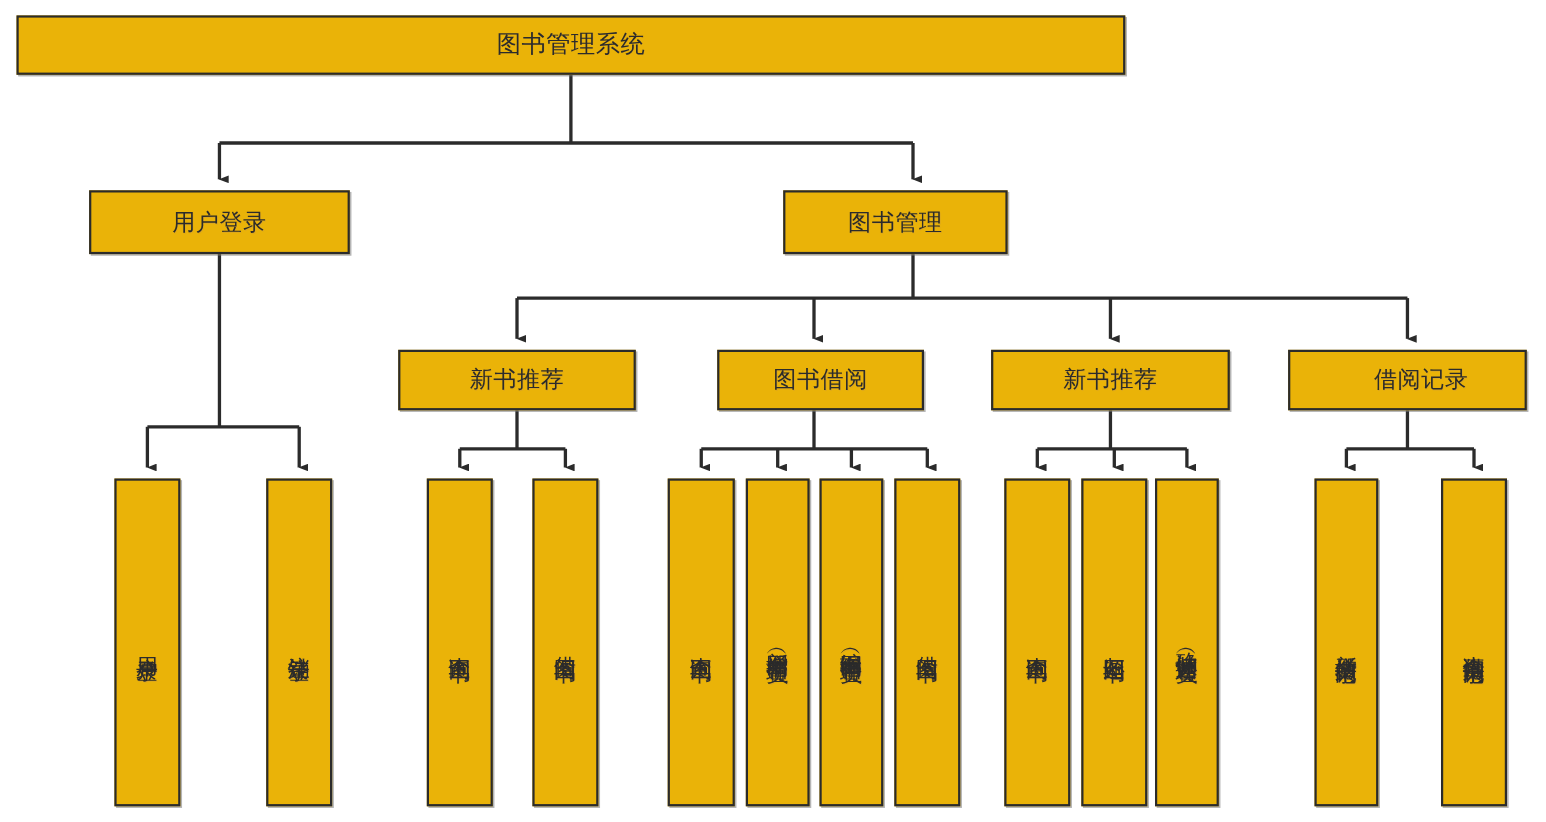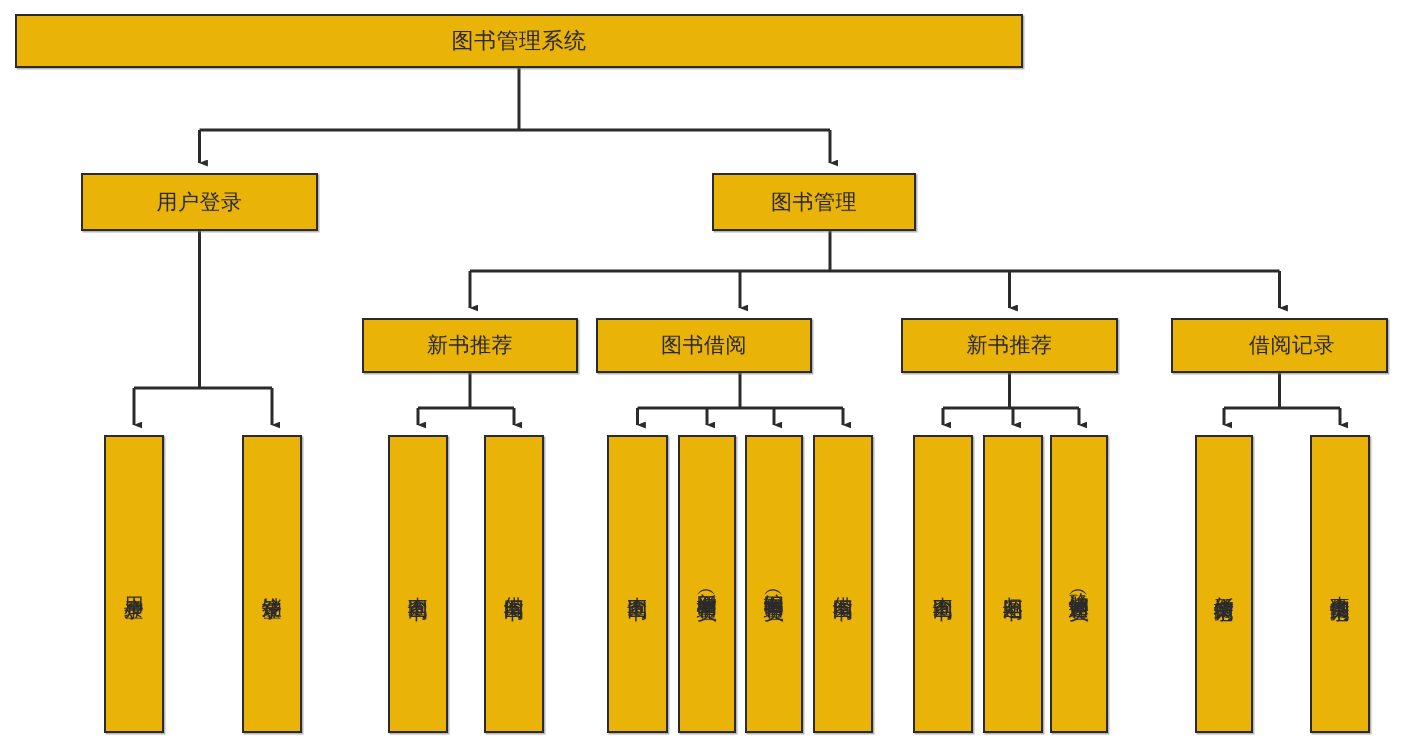--- a/index.html
+++ b/index.html
@@ -118,21 +118,21 @@
   <div class="node-box" style="left: 81px; top: 173px; width: 237px; height: 58px;">
     <span class="node-label">用户登录</span>
   </div>
   <div class="node-box" style="left: 712px; top: 173px; width: 204px; height: 58px;">
     <span class="node-label">图书管理</span>
   </div>
 
   <div class="node-box" style="left: 362px; top: 318px; width: 216px; height: 55px;">
     <span class="node-label">新书推荐</span>
   </div>
-  <div class="node-box" style="left: 596px; top: 318px; width: 216px; height: 55px;">
+  <div class="node-box" style="left: 652px; top: 318px; width: 188px; height: 55px;">
     <span class="node-label">图书借阅</span>
   </div>
   <div class="node-box" style="left: 901px; top: 318px; width: 217px; height: 55px;">
     <span class="node-label">新书推荐</span>
   </div>
   <div class="node-box" style="left: 1171px; top: 318px; width: 217px; height: 55px; padding-left: 25px;">
     <span class="node-label">借阅记录</span>
   </div>
 
   <div class="node-box vertical" style="left: 104px; top: 435px; width: 60px; height: 298px;">

